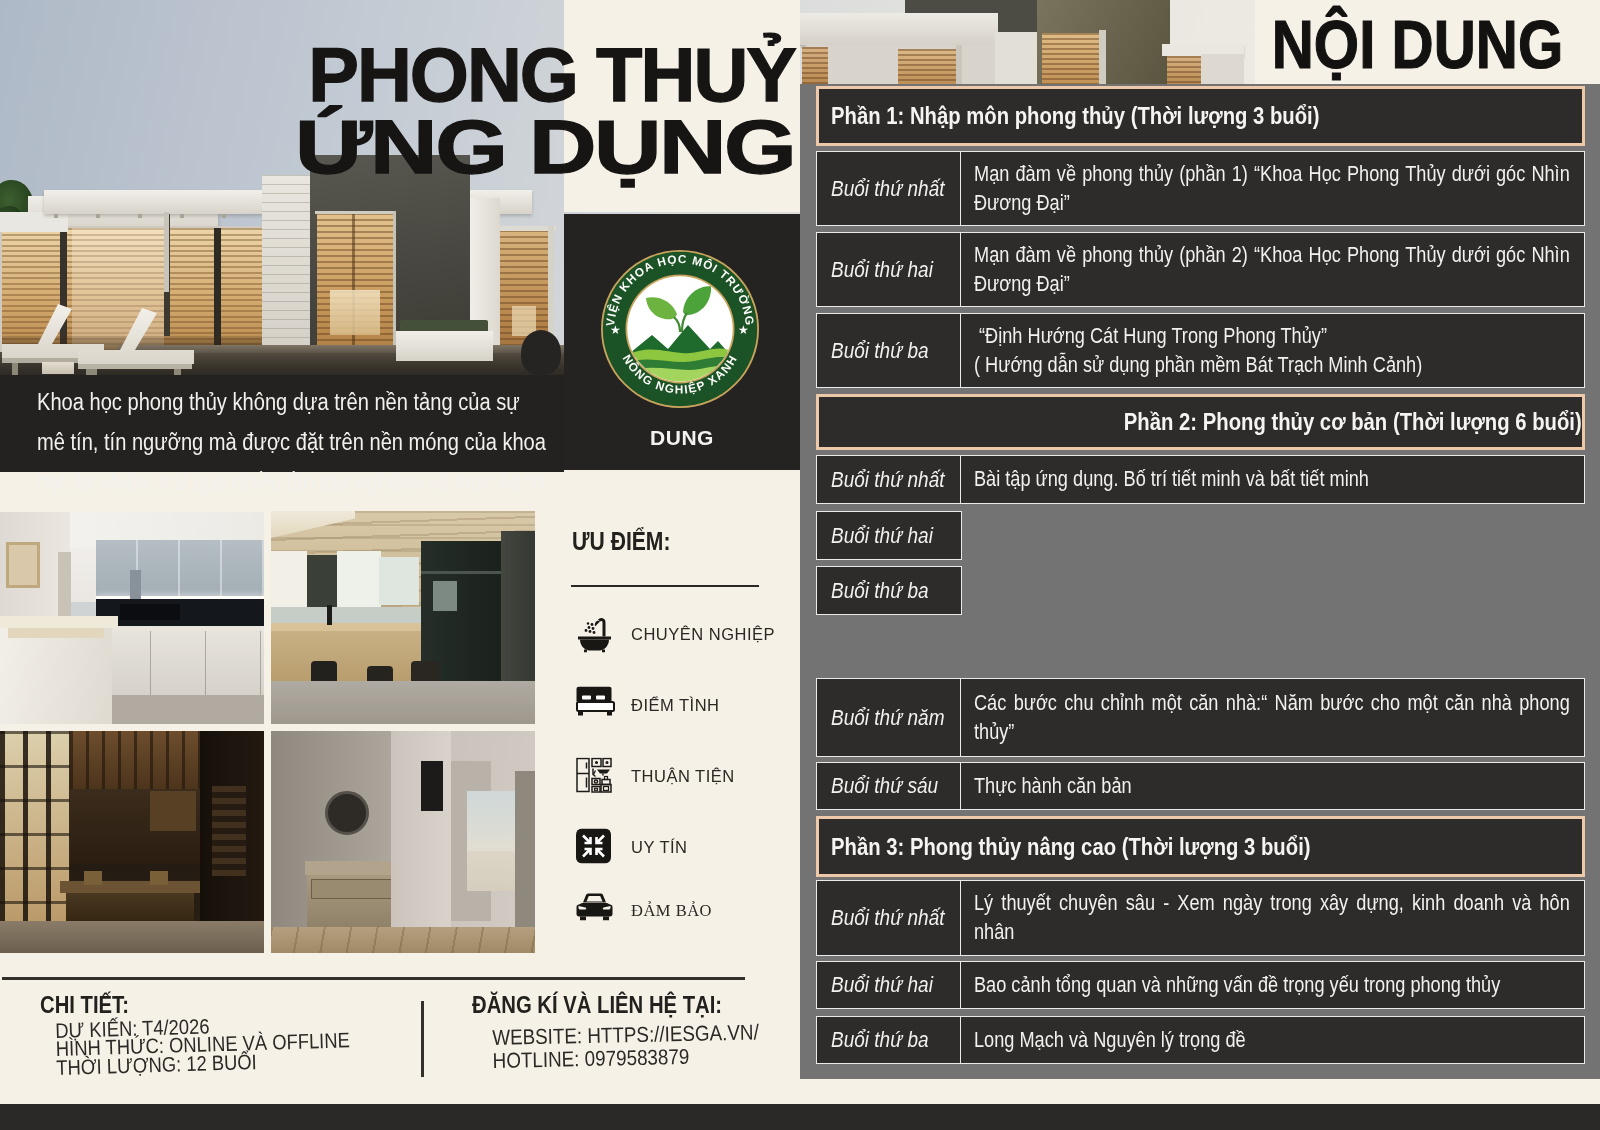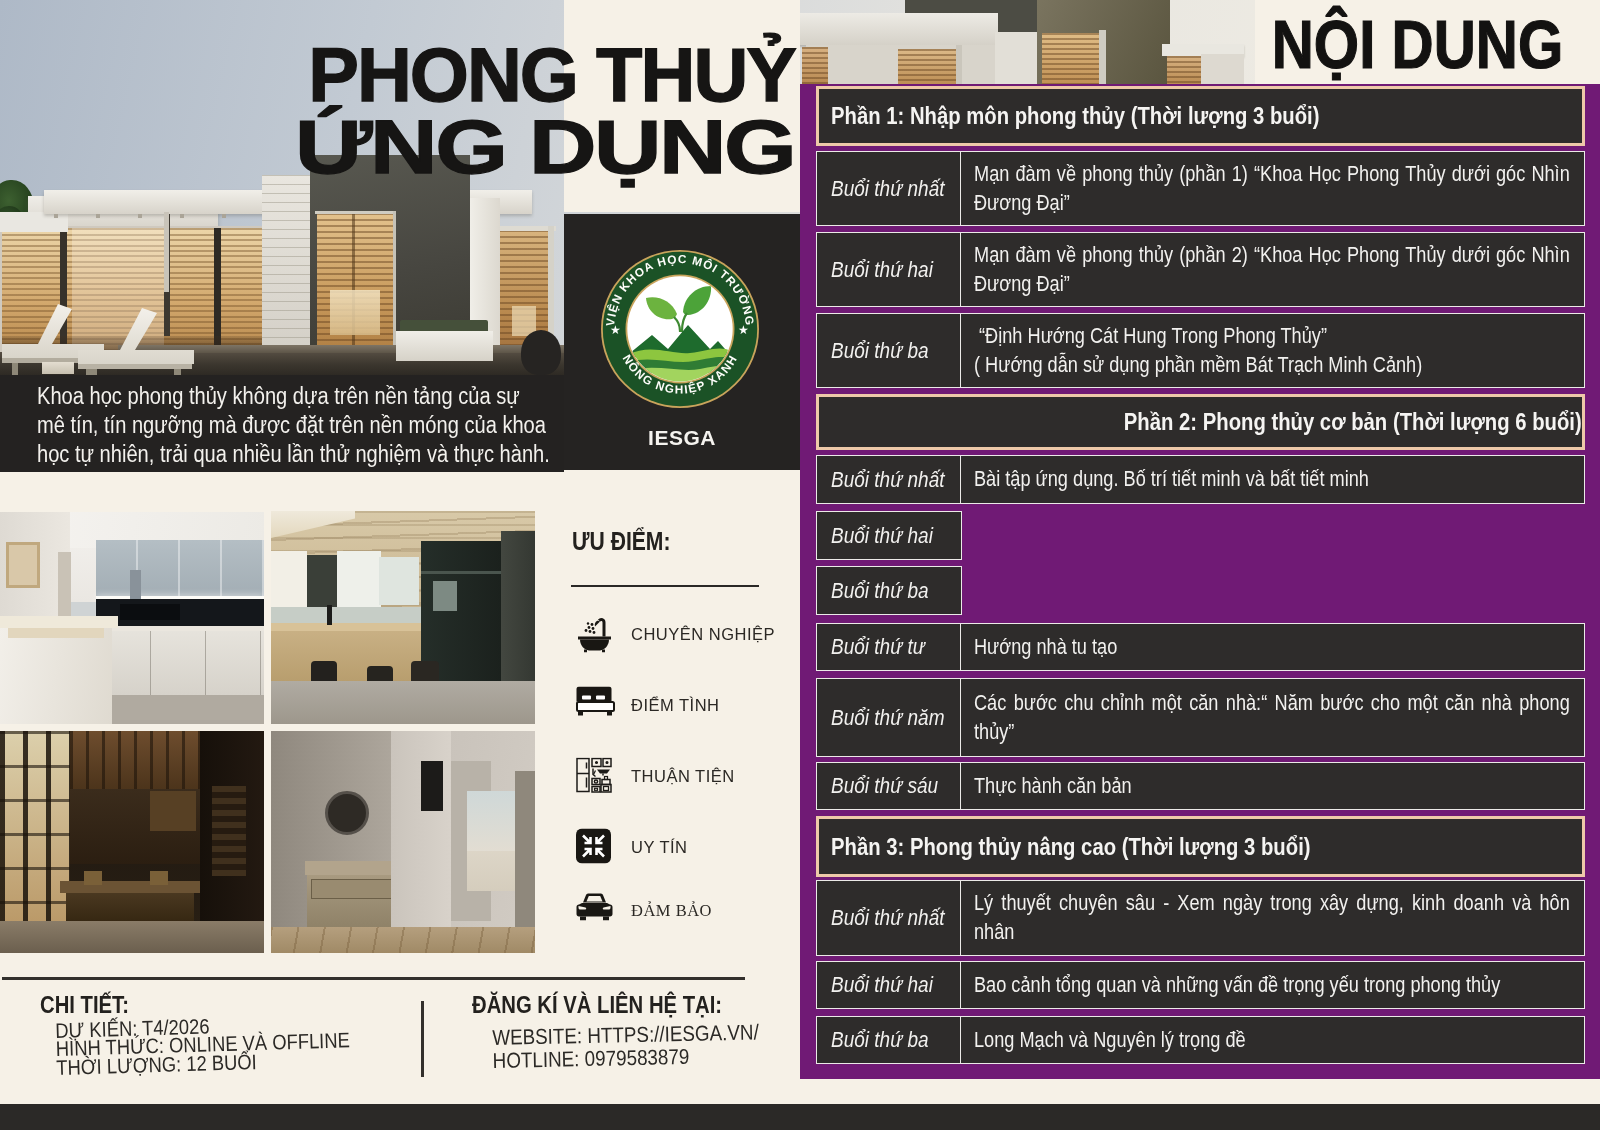--- a/index.html
+++ b/index.html
@@ -20,21 +20,21 @@
   
   #titlebox { left:564px; top:0; width:236px; height:212px; background:#f6f1e7; }
   .tline { position:absolute; font-weight:bold; color:#161514; font-size:76px; white-space:nowrap; -webkit-text-stroke:1.25px #161514; }
 
   
   #logoblock { left:564px; top:214px; width:236px; height:256px; background:#252322; }
   #iesga { left:564px; top:426px; width:236px; text-align:center; color:#f5f3ef; font-weight:bold; font-size:21px; letter-spacing:.5px; }
 
   
   #paraband { left:0; top:375px; width:564px; height:97px; background:#242221; color:#f3f1ed;
-    font-size:23.5px; line-height:29px; padding:7px 0 0 37px; }
+    font-size:23.5px; line-height:40px; padding:7px 0 0 37px; }
 
   
   .ph { overflow:hidden; }
   .ph div { position:absolute; }
   #ph1 { left:0; top:512px; width:264px; height:212px; background:#cfd3d4; }
   #ph2 { left:271px; top:511px; width:264px; height:213px; background:#c4b49a; }
   #ph3 { left:0; top:731px; width:264px; height:222px; background:#3a2e22; }
   #ph4 { left:271px; top:731px; width:264px; height:222px; background:#c0b8ae; }
 
   
@@ -50,21 +50,21 @@
   #botline { left:2px; top:977px; width:743px; height:3px; background:#33302c; }
   #chitiet { left:40px; top:991px; font-size:24px; font-weight:bold; color:#23211e; }
   #chidetail { left:55px; top:1022px; font-size:21px; color:#2b2926; line-height:18.4px; transform:rotate(-1.7deg); transform-origin:0 0; }
   #chidetail .sx { transform:scaleX(0.875); }
   #vline { left:421px; top:1001px; width:3px; height:76px; background:#33302c; }
   #dangki { left:472px; top:991px; font-size:24px; font-weight:bold; color:#23211e; }
   #dangdetail { left:492px; top:1027px; font-size:21.5px; color:#2b2926; line-height:23px; transform:rotate(-1.2deg); transform-origin:0 0; }
   #dangdetail .sx { transform:scaleX(0.875); }
 
   
-  #panel { left:800px; top:84px; width:800px; height:995px; background:#701a75; }
+  #panel { left:800px; top:84px; width:800px; height:995px; background:#737373; }
   .hrow { position:absolute; left:16px; width:769px; background:#2e2c2b; border:3px solid #eec9a9;
     color:#f5f4f2; font-weight:bold; font-size:24px; display:flex; align-items:center; padding-left:12px; }
   .trow { position:absolute; left:16px; width:769px; }
   .tc1 { position:absolute; left:0; top:0; bottom:0; width:145.5px; background:#2e2c2b;
     border:1.5px solid #eceae8; color:#f2f1ef; font-style:italic; font-size:22.5px;
     display:flex; align-items:center; padding-left:14px; overflow:hidden; }
   .tc2 { position:absolute; left:144px; top:0; bottom:0; right:0; background:#2e2c2b;
     border:1.5px solid #eceae8; color:#f2f1ef; font-size:21.5px; line-height:29px;
     display:flex; align-items:center; padding:0 14px 0 13px; overflow:hidden; }
   .jl { text-align:justify; text-align-last:justify; }
@@ -204,21 +204,21 @@
 
           <path d="M -50 24 L -28 6 L -12 20 L 8 -4 L 30 20 L 38 12 L 52 28 L -50 28 Z" fill="#1e6b2d"></path>
 
           <path d="M -52 26 C -30 14 -8 26 10 24 C 28 22 38 16 52 22 L 52 34 L -52 34 Z" fill="#8dc63f"></path>
           <path d="M -52 33 C -28 26 -6 36 14 32 C 32 29 42 26 52 30 L 52 44 L -52 44 Z" fill="#2f7c34"></path>
           <path d="M -52 42 C -26 34 0 44 20 40 C 36 37 46 35 52 38 L 52 53 L -52 53 Z" fill="#a2d45e"></path>
         </g>
       </g>
     </svg>
   </div>
-  <div class="abs" id="iesga">IESGA</div>
+  <div class="abs" id="iesga">DUNG</div>
   <div class="abs" id="paraband">
     <div class="fit" style="width:117%;transform:scaleX(0.855);transform-origin:0 0;">Khoa học phong thủy không dựa trên nền tảng của sự<br>mê tín, tín ngưỡng mà được đặt trên nền móng của khoa<br>học tự nhiên, trải qua nhiều lần thử nghiệm và thực hành.</div>
   </div>
 
   <div class="abs ph" id="ph1">
     <div style="left:0;top:0;width:264px;height:90px;background:linear-gradient(#f4f2ef,#eae7e2);"></div>
     <div style="left:0;top:0;width:264px;height:36px;background:linear-gradient(100deg,#f6f4f1,#eceae5);"></div>
     <div style="left:0;top:0;width:70px;height:212px;background:linear-gradient(90deg,#dedad3,#ebe7e0);"></div>
     <div style="left:6px;top:30px;width:34px;height:46px;background:#d9c8a9;border:3px solid #c0a87e;"></div>
     <div style="left:58px;top:40px;width:13px;height:120px;background:#c9c2b6;"></div>
@@ -442,28 +442,20 @@
     <div class="trow" style="top:427px; height:49px;">
       <div class="tc1">
         <div class="fit">Buổi thứ hai</div>
       </div>
     </div>
     <div class="trow" style="top:482px; height:49px;">
       <div class="tc1">
         <div class="fit">Buổi thứ ba</div>
       </div>
     </div>
-    <div class="trow" style="top:539px; height:48px;">
-      <div class="tc1">
-        <div class="fit">Buổi thứ tư</div>
-      </div>
-      <div class="tc2">
-        <div class="fit nw">Hướng nhà tu tạo</div>
-      </div>
-    </div>
     <div class="trow" style="top:594px; height:79px;">
       <div class="tc1">
         <div class="fit">Buổi thứ năm</div>
       </div>
       <div class="tc2">
         <div class="fit">
           <div class="jl">Các bước chu chỉnh một căn nhà:“ Năm bước cho một căn nhà phong</div>
           <div>thủy”</div>
         </div>
       </div>

